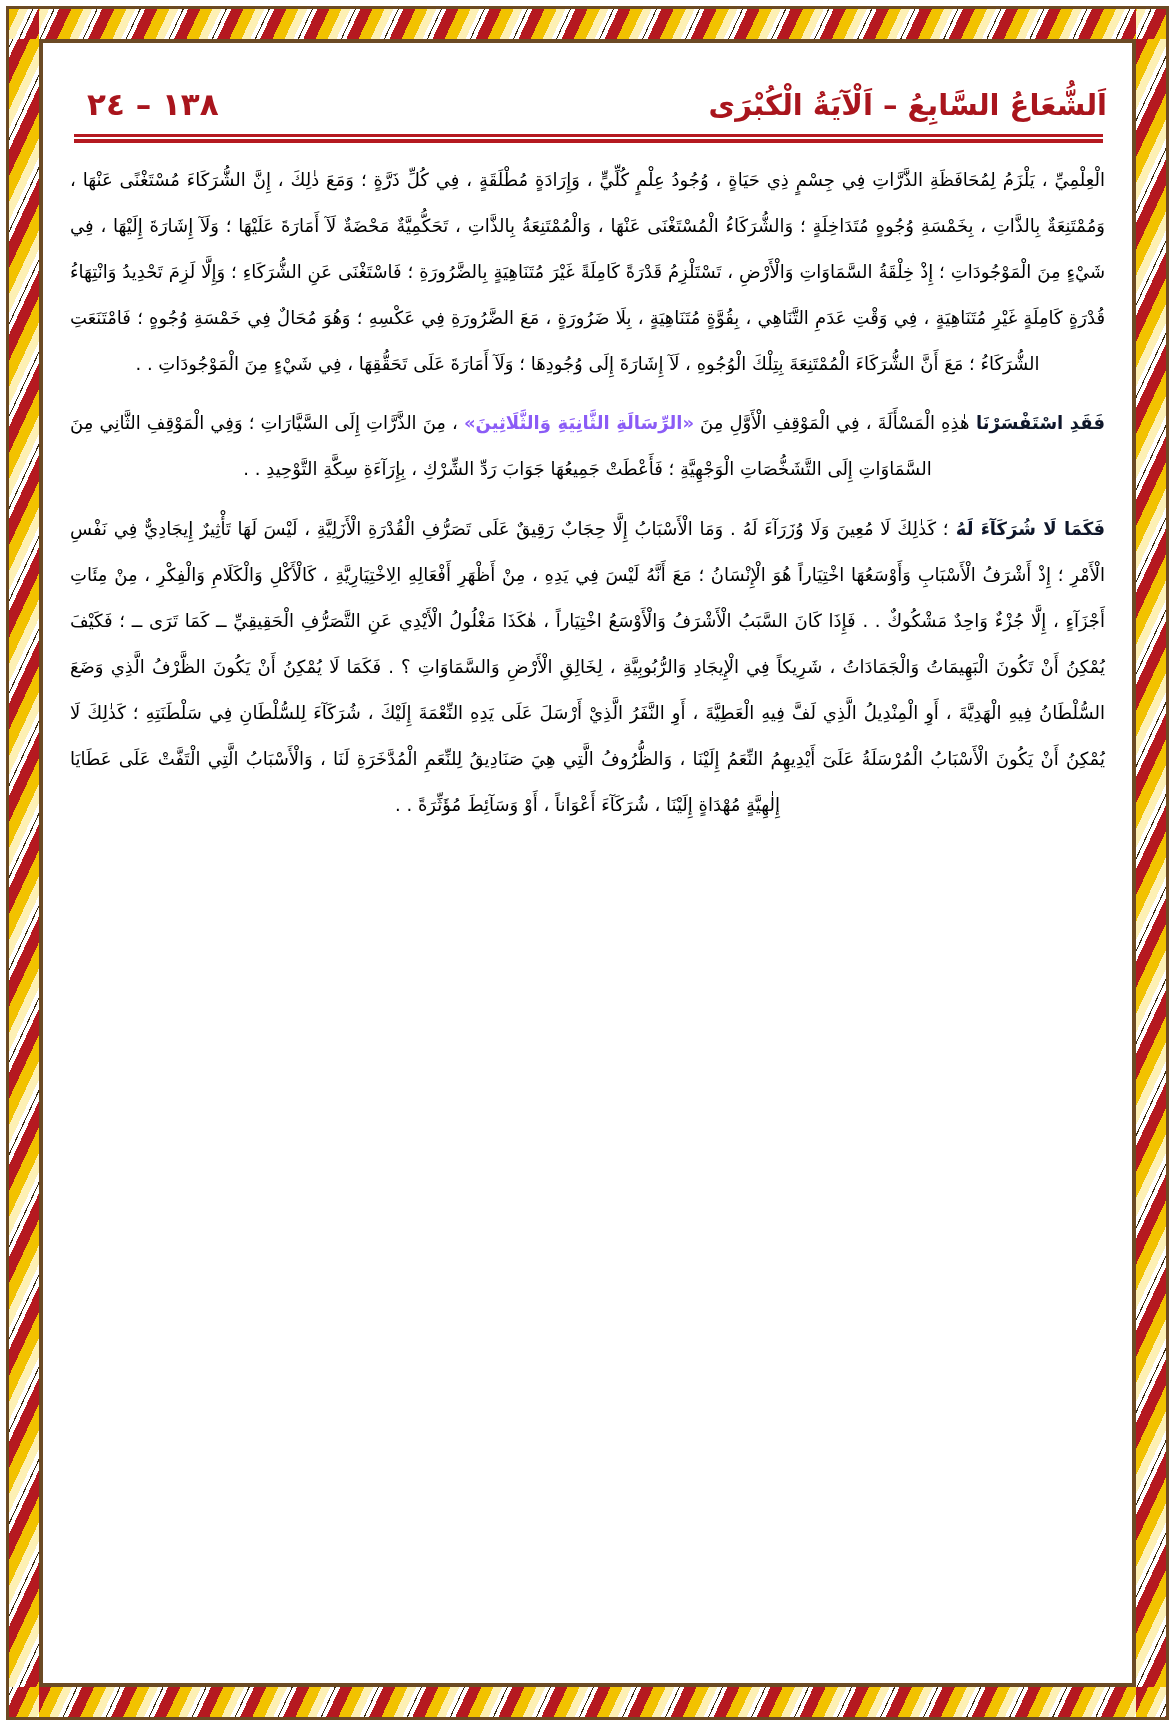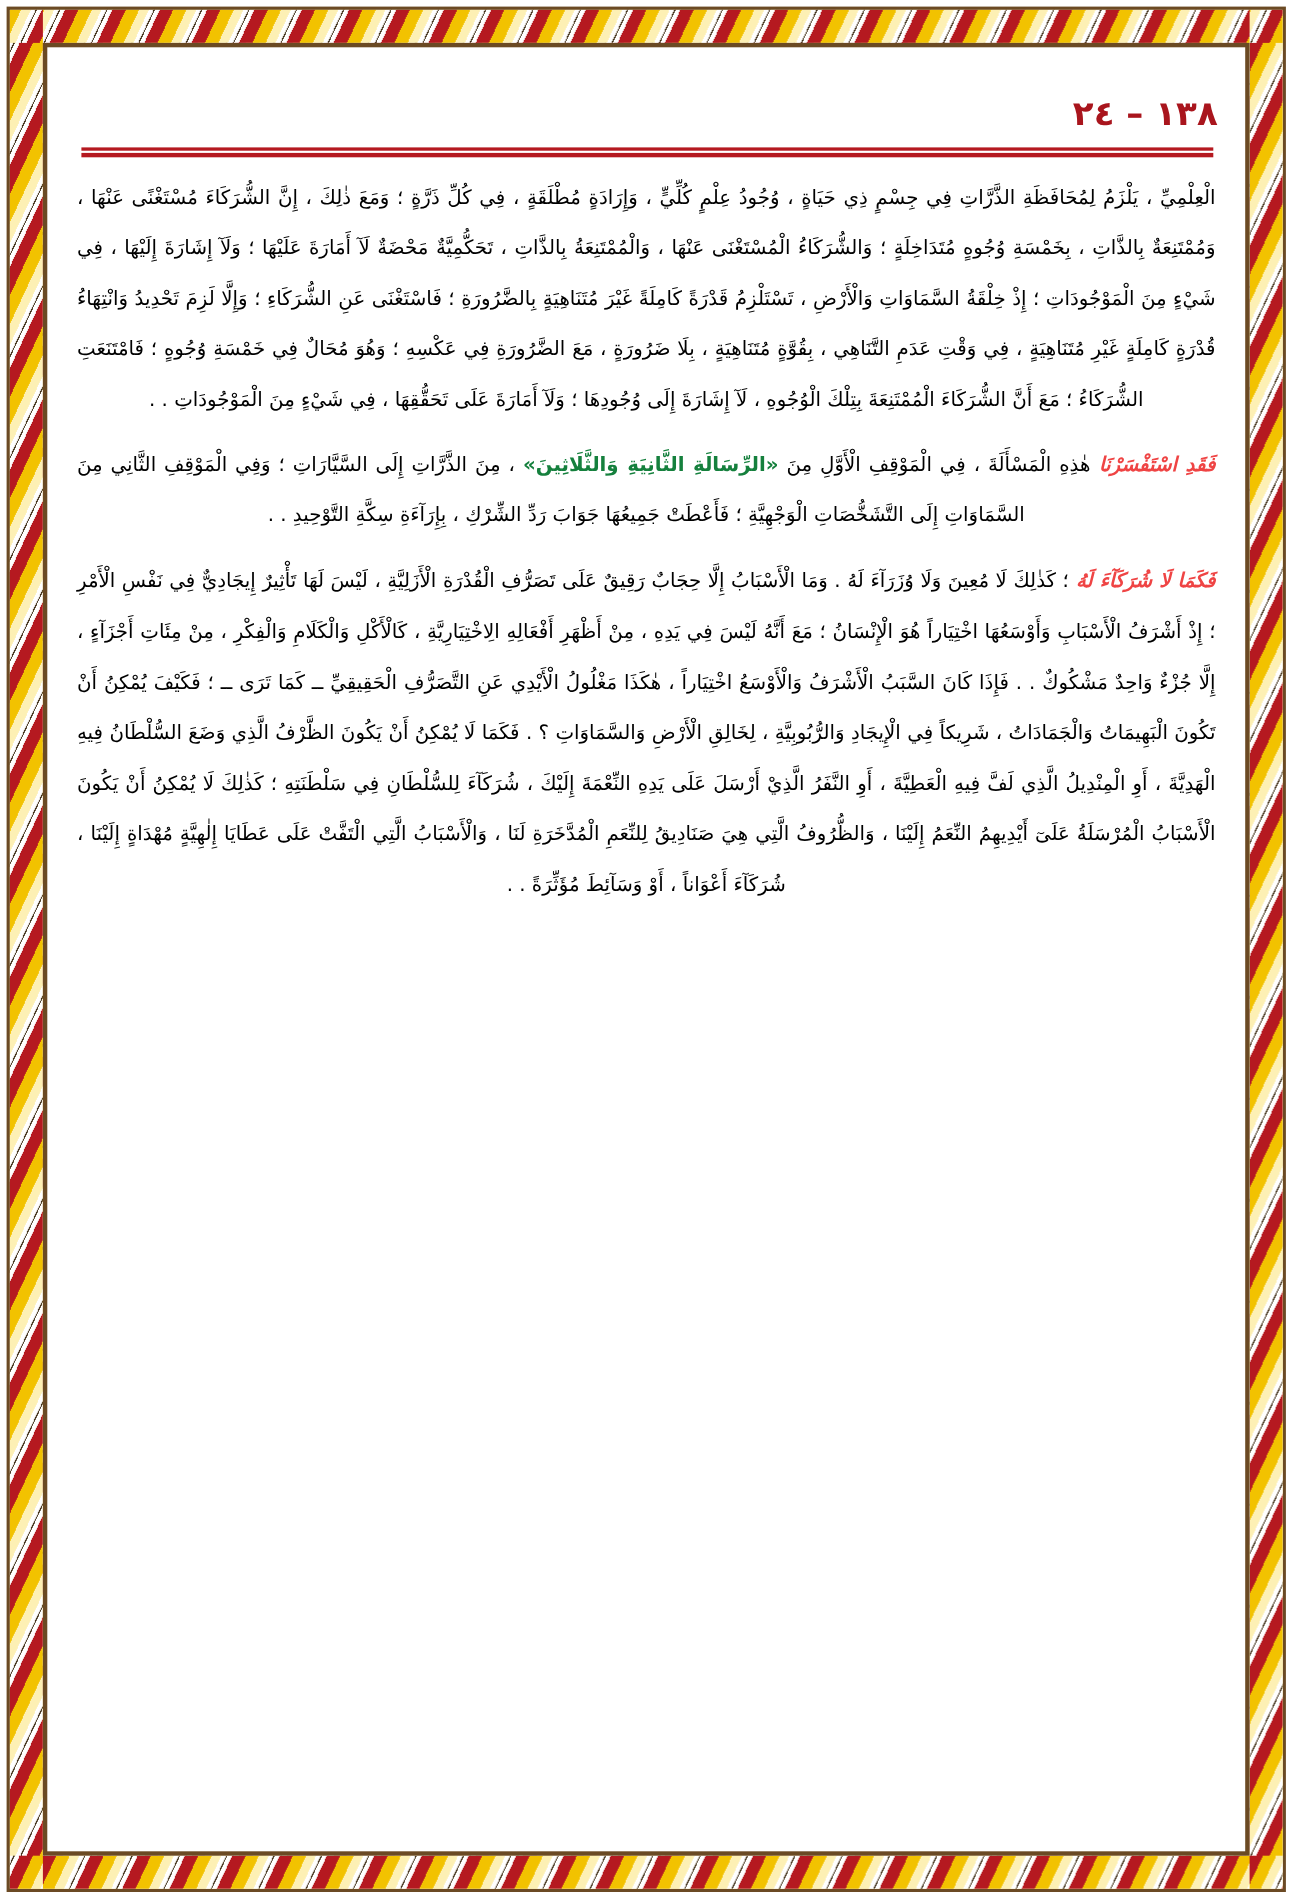--- a/index.html
+++ b/index.html
@@ -128,43 +128,43 @@
 
   .para {
     margin: 0 0 14px 0;
     text-align: justify;
     text-align-last: center;
   }
 
   .para.first { margin-top: 4px; }
 
   .red {
-    color: #ef4444;
+    color: #0f172a;
     font-weight: bold;
-    font-style: italic;
   }
 
   .bold-red {
-    color: #15803d;
+    color: #8b5cf6;
     font-weight: bold;
   }
 </style>
 </head>
 <body>
 
 <div class="page">
 
   <div class="frame-outer"></div>
   <div class="frame-ribbon"></div>
   <div class="frame-ribbon-mask"></div>
   <div class="frame-inner-line"></div>
 
   <div class="content">
 
     <div class="header">
+      <div class="header-title">اَلشُّعَاعُ السَّابِعُ – اَلْآيَةُ الْكُبْرَى</div>
       <div class="header-page-no">١٣٨ – ٢٤</div>
     </div>
 
     <div class="header-rule"></div>
 
     <div class="body-text">
 
       <p class="para first">
         <span>الْعِلْمِيِّ ، يَلْزَمُ لِمُحَافَظَةِ الذَّرَّاتِ فِي جِسْمٍ ذِي حَيَاةٍ ، وُجُودُ عِلْمٍ كُلِّيٍّ ، وَإِرَادَةٍ مُطْلَقَةٍ ، فِي كُلِّ ذَرَّةٍ ؛ وَمَعَ ذٰلِكَ ، إِنَّ الشُّرَكَاءَ مُسْتَغْنًى عَنْهَا ، وَمُمْتَنِعَةٌ بِالذَّاتِ ، بِخَمْسَةِ وُجُوهٍ مُتَدَاخِلَةٍ ؛ وَالشُّرَكَاءُ الْمُسْتَغْنَى عَنْهَا ، وَالْمُمْتَنِعَةُ بِالذَّاتِ ، تَحَكُّمِيَّةٌ مَحْضَةٌ لَآ أَمَارَةَ عَلَيْهَا ؛ وَلَآ إِشَارَةَ إِلَيْهَا ، فِي شَيْءٍ مِنَ الْمَوْجُودَاتِ ؛ إِذْ خِلْقَةُ السَّمَاوَاتِ وَالْأَرْضِ ، تَسْتَلْزِمُ قَدْرَةً كَامِلَةً غَيْرَ مُتَنَاهِيَةٍ بِالضَّرُورَةِ ؛ فَاسْتَغْنَى عَنِ الشُّرَكَاءِ ؛ وَإِلَّا لَزِمَ تَحْدِيدُ وَانْتِهَاءُ قُدْرَةٍ كَامِلَةٍ غَيْرِ مُتَنَاهِيَةٍ ، فِي وَقْتِ عَدَمِ التَّنَاهِي ، بِقُوَّةٍ مُتَنَاهِيَةٍ ، بِلَا ضَرُورَةٍ ، مَعَ الضَّرُورَةِ فِي عَكْسِهِ ؛ وَهُوَ مُحَالٌ فِي خَمْسَةِ وُجُوهٍ ؛ فَامْتَنَعَتِ الشُّرَكَاءُ ؛ مَعَ أَنَّ الشُّرَكَاءَ الْمُمْتَنِعَةَ بِتِلْكَ الْوُجُوهِ ، لَآ إِشَارَةَ إِلَى وُجُودِهَا ؛ وَلَآ أَمَارَةَ عَلَى تَحَقُّقِهَا ، فِي شَيْءٍ مِنَ الْمَوْجُودَاتِ . .</span>
       </p>

